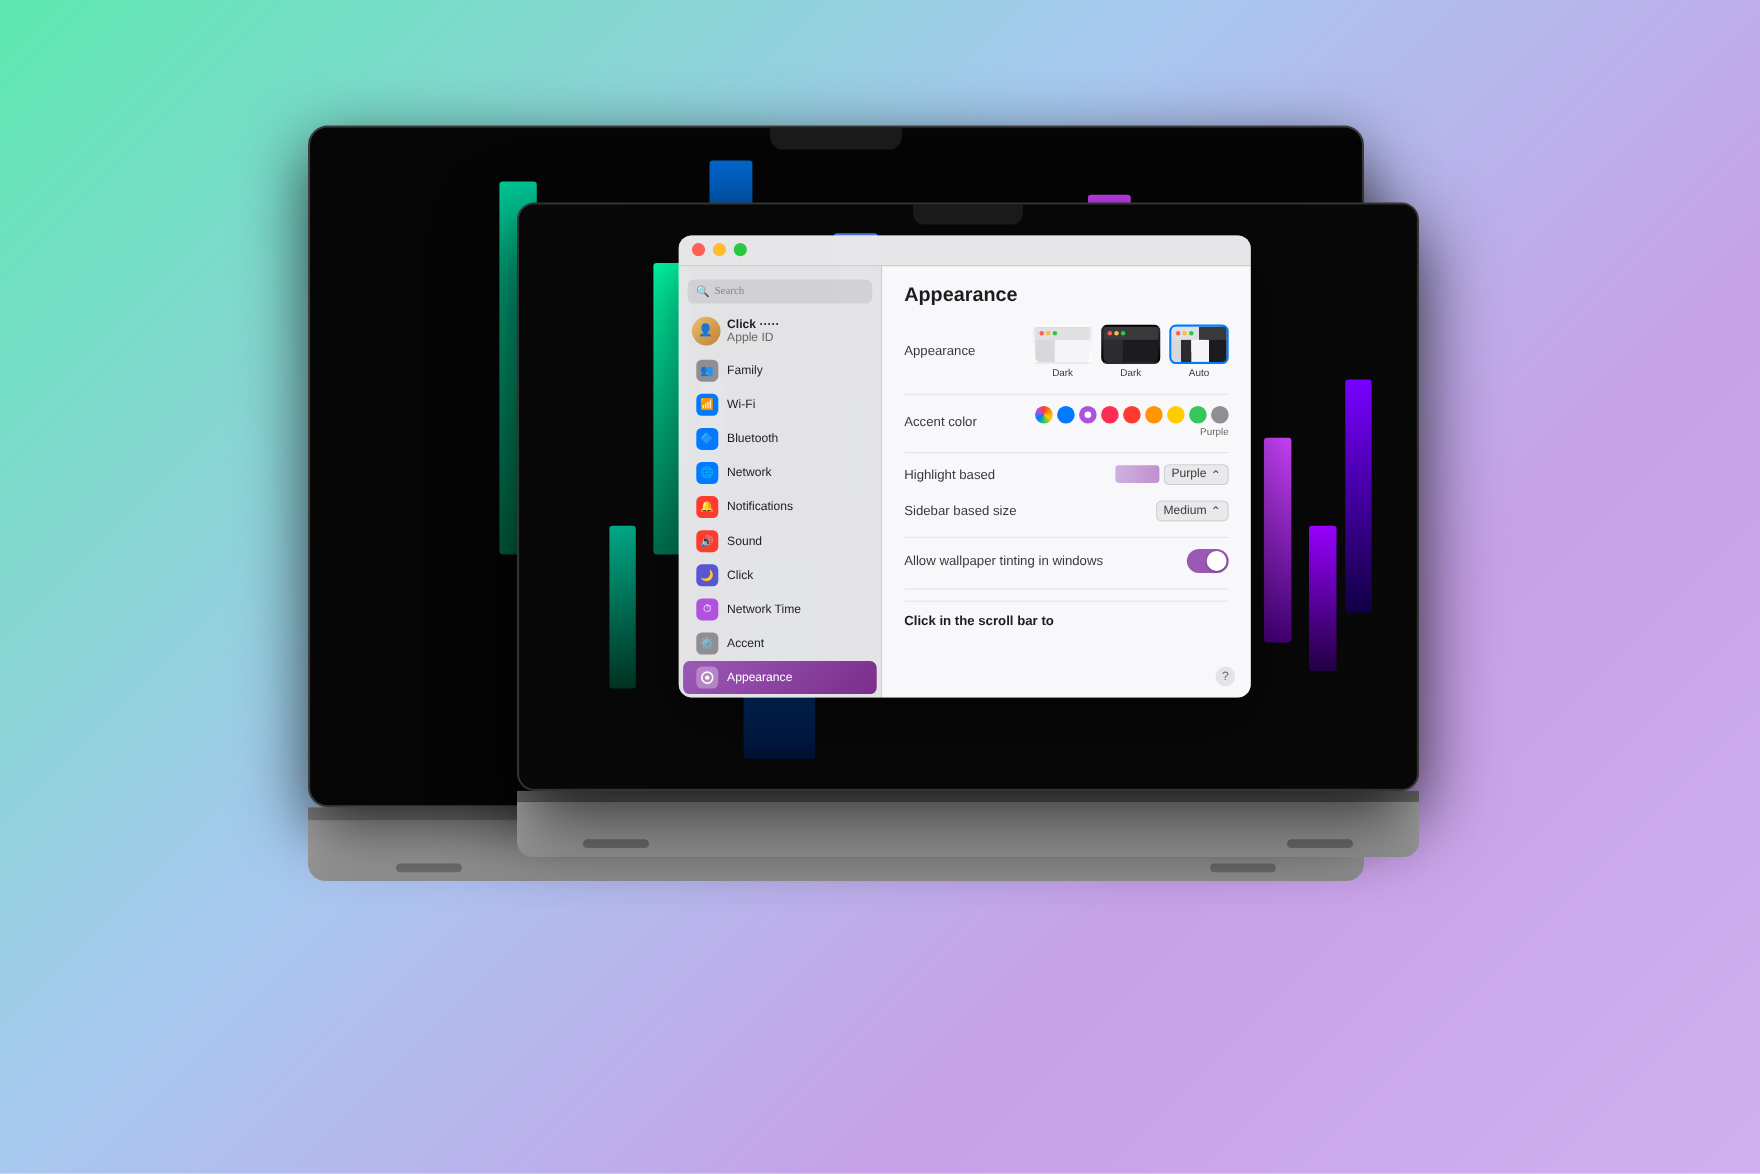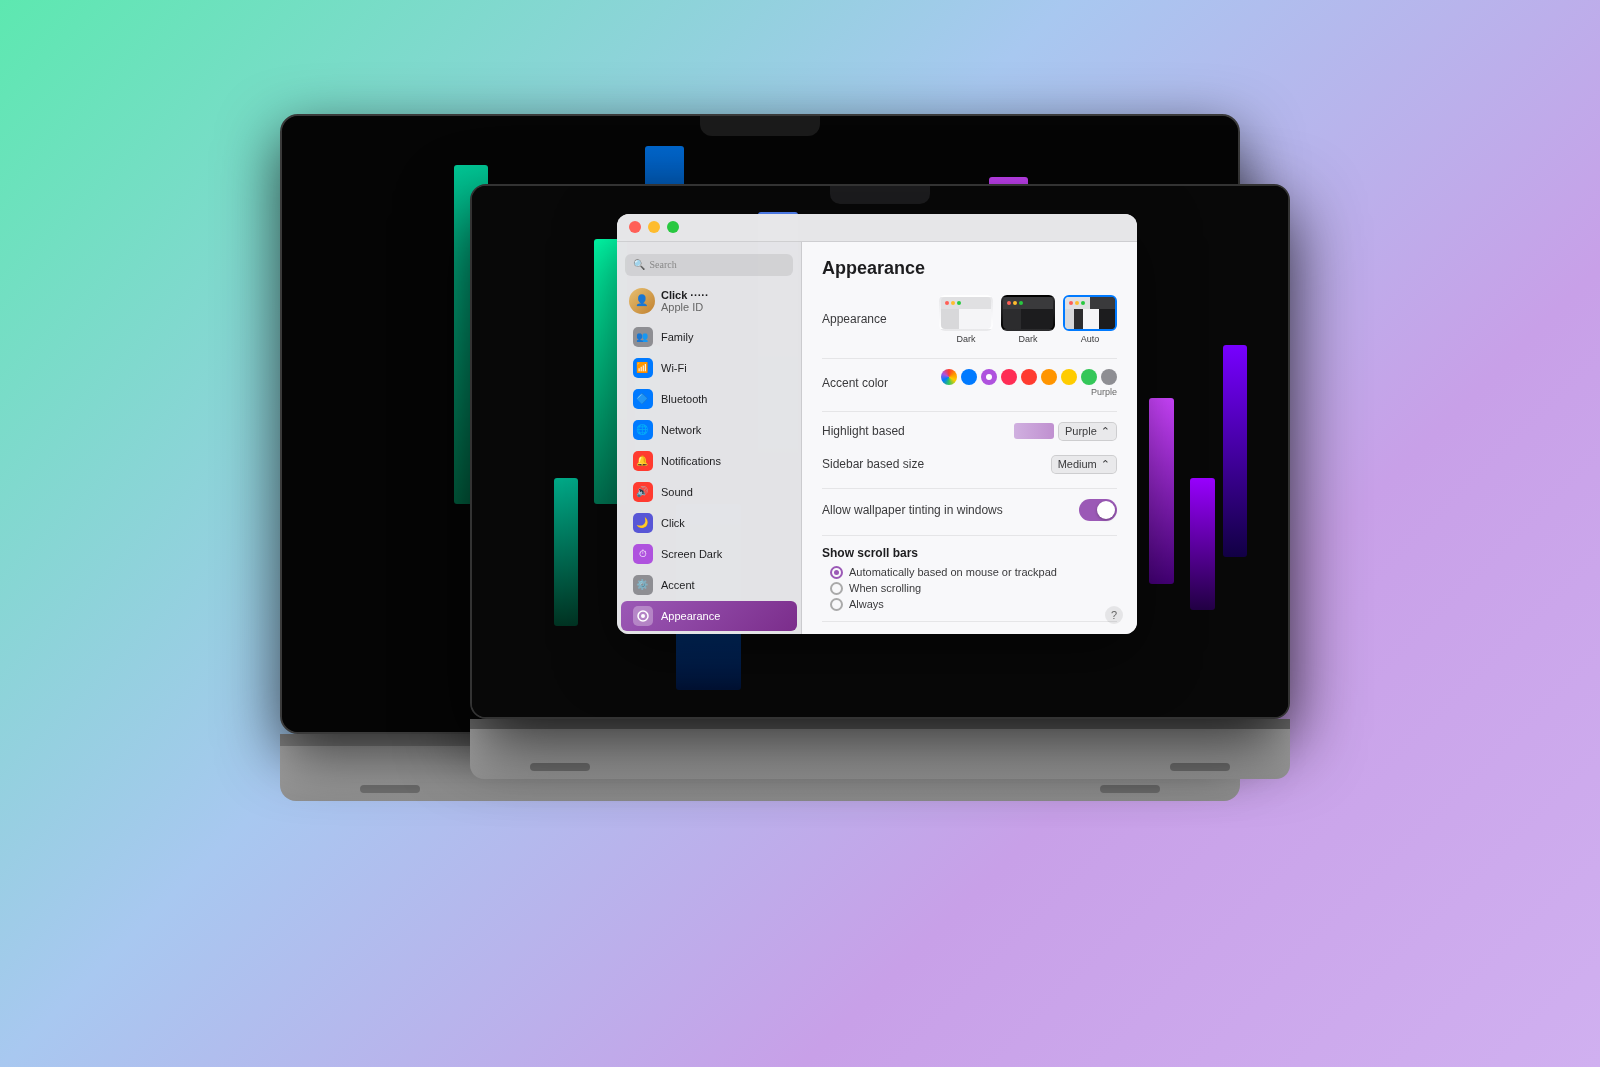--- a/index.html
+++ b/index.html
@@ -695,21 +695,21 @@
               <div class="sidebar-item">
                 <div class="icon-circle icon-red" style="font-size:10px;color:white;">🔊</div>
                 <span>Sound</span>
               </div>
               <div class="sidebar-item">
                 <div class="icon-circle icon-indigo" style="font-size:10px;color:white;">🌙</div>
                 <span>Click</span>
               </div>
               <div class="sidebar-item">
                 <div class="icon-circle icon-purple" style="font-size:10px;color:white;">⏱</div>
-                <span>Screen Dark</span>
+                <span>Network Time</span>
               </div>
               <div class="sidebar-item">
                 <div class="icon-circle icon-gray" style="font-size:10px;">⚙️</div>
                 <span>Accent</span>
               </div>
 
               <div class="sidebar-item active">
                 <div class="icon-circle" style="background:rgba(255,255,255,0.3);">
                   <svg width="12" height="12" viewBox="0 0 12 12" fill="white">
                     <circle cx="6" cy="6" r="5" fill="none" stroke="white" stroke-width="1.5"></circle>
@@ -822,37 +822,20 @@
 
               <div class="pref-row">
                 <span class="pref-label">Allow wallpaper tinting in windows</span>
                 <div class="toggle">
                   <div class="toggle-knob"></div>
                 </div>
               </div>
 
               <div class="divider"></div>
 
-              <div>
-                <div class="section-label">Show scroll bars</div>
-                <div class="radio-group">
-                  <div class="radio-item">
-                    <div class="radio-circle filled"></div>
-                    <span>Automatically based on mouse or trackpad</span>
-                  </div>
-                  <div class="radio-item">
-                    <div class="radio-circle empty"></div>
-                    <span>When scrolling</span>
-                  </div>
-                  <div class="radio-item">
-                    <div class="radio-circle empty"></div>
-                    <span>Always</span>
-                  </div>
-                </div>
-              </div>
 
               <div class="divider"></div>
 
               <div>
                 <div class="section-label">Click in the scroll bar to</div>
 
               </div>
 
               <div class="help-icon">?</div>
             </div>

